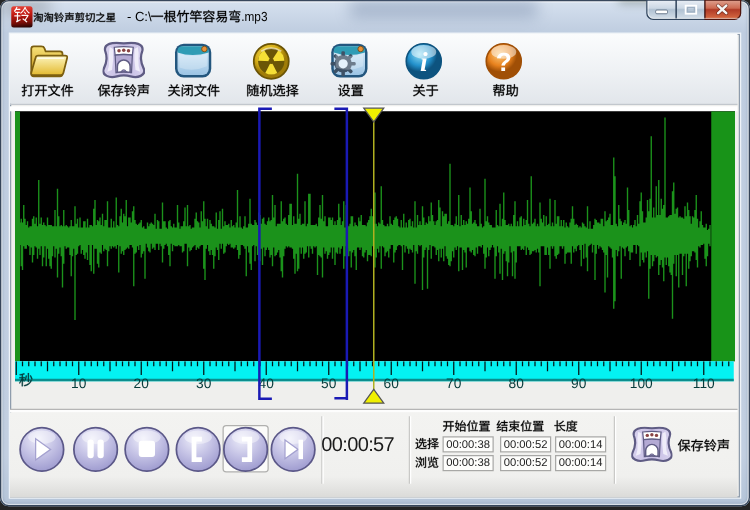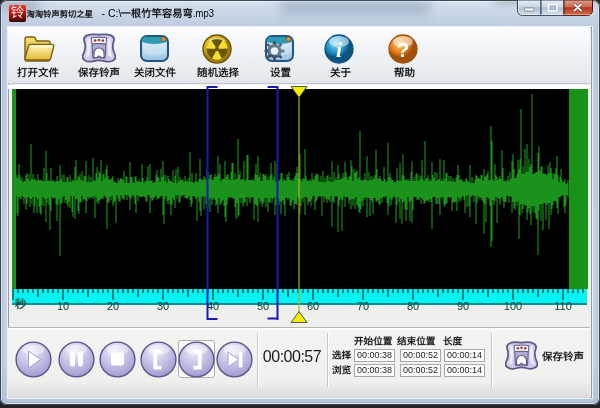--- a/index.html
+++ b/index.html
@@ -472,21 +472,21 @@
 <stop offset=".4" stop-color="#c6c4e6"></stop>
               <stop offset=".75" stop-color="#a3a0d2"></stop>
               <stop offset="1" stop-color="#8885bd"></stop>
             </radialGradient>
           </defs>
 <circle cx="18.5" cy="18.5" r="17.4" fill="url(#pbskip)" stroke="#5b5888" stroke-width="1.4"></circle>
 <ellipse cx="18.5" cy="8.8" rx="11" ry="5.4" fill="#fff" opacity=".42"></ellipse>
           <path d="M12 11 L22.5 18.5 L12 26 Z" fill="#fff" stroke="#a5a2d0" stroke-width="1"></path>
           <rect x="22.8" y="10.8" width="3.6" height="15.5" fill="#fff"></rect>
         </svg></div>
-<div class="abs" style="left:249px;top:321px;width:70px;text-align:center;font-size:16px;letter-spacing:-0.5px;color:#1a1a1a">00:00:57</div>
+<div class="abs" style="left:249px;top:321px;width:70px;font-size:16px;letter-spacing:-0.5px;color:#1a1a1a">00:00:57</div>
 <div class="abs" style="left:346px;top:309px">
         <svg style="display:block;" width="39" height="11" viewBox="0 0 39 11" fill="#000" stroke="#000" stroke-width="26">
           <use href="#u5F00" transform="translate(0.00,0.77) scale(0.00960)"></use>
           <use href="#u59CB" transform="translate(9.60,0.77) scale(0.00960)"></use>
           <use href="#u4F4D" transform="translate(19.20,0.77) scale(0.00960)"></use>
           <use href="#u7F6E" transform="translate(28.80,0.77) scale(0.00960)"></use>
         </svg>
       </div>
 <div class="abs" style="left:389px;top:309px">
         <svg style="display:block;" width="39" height="11" viewBox="0 0 39 11" fill="#000" stroke="#000" stroke-width="26">

